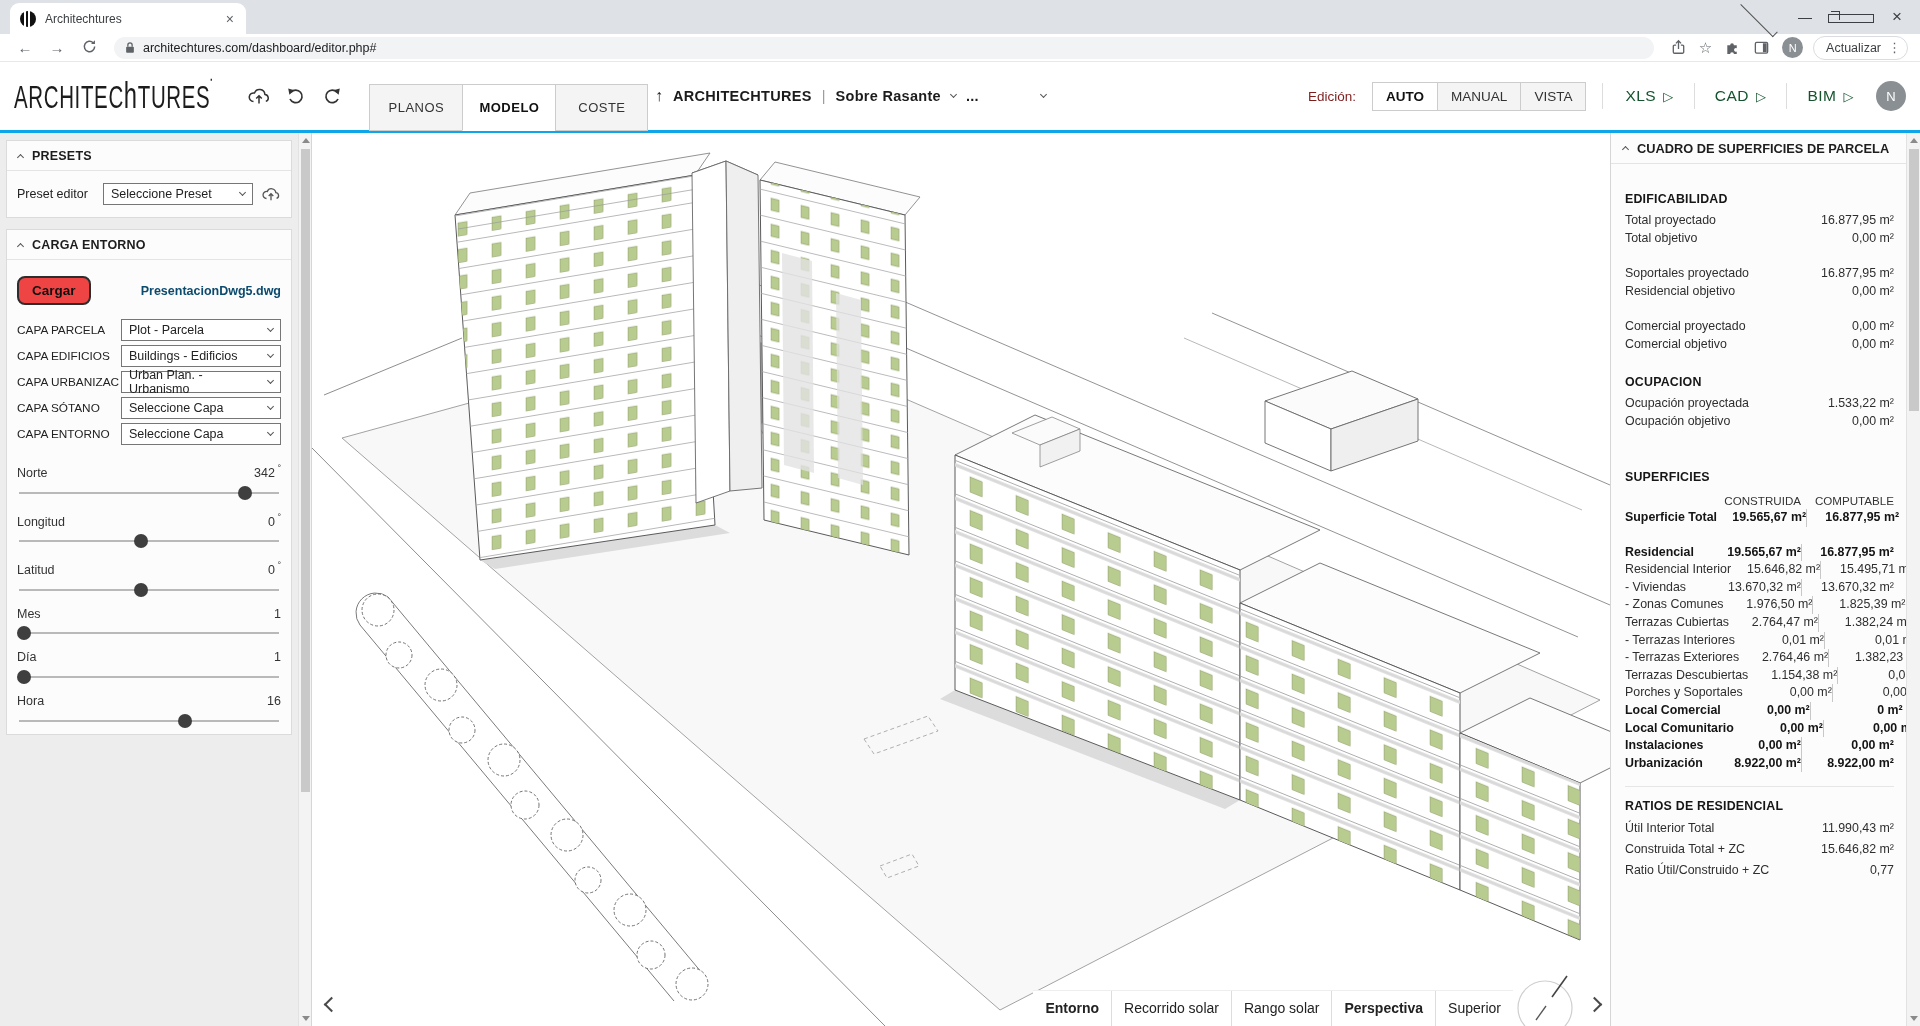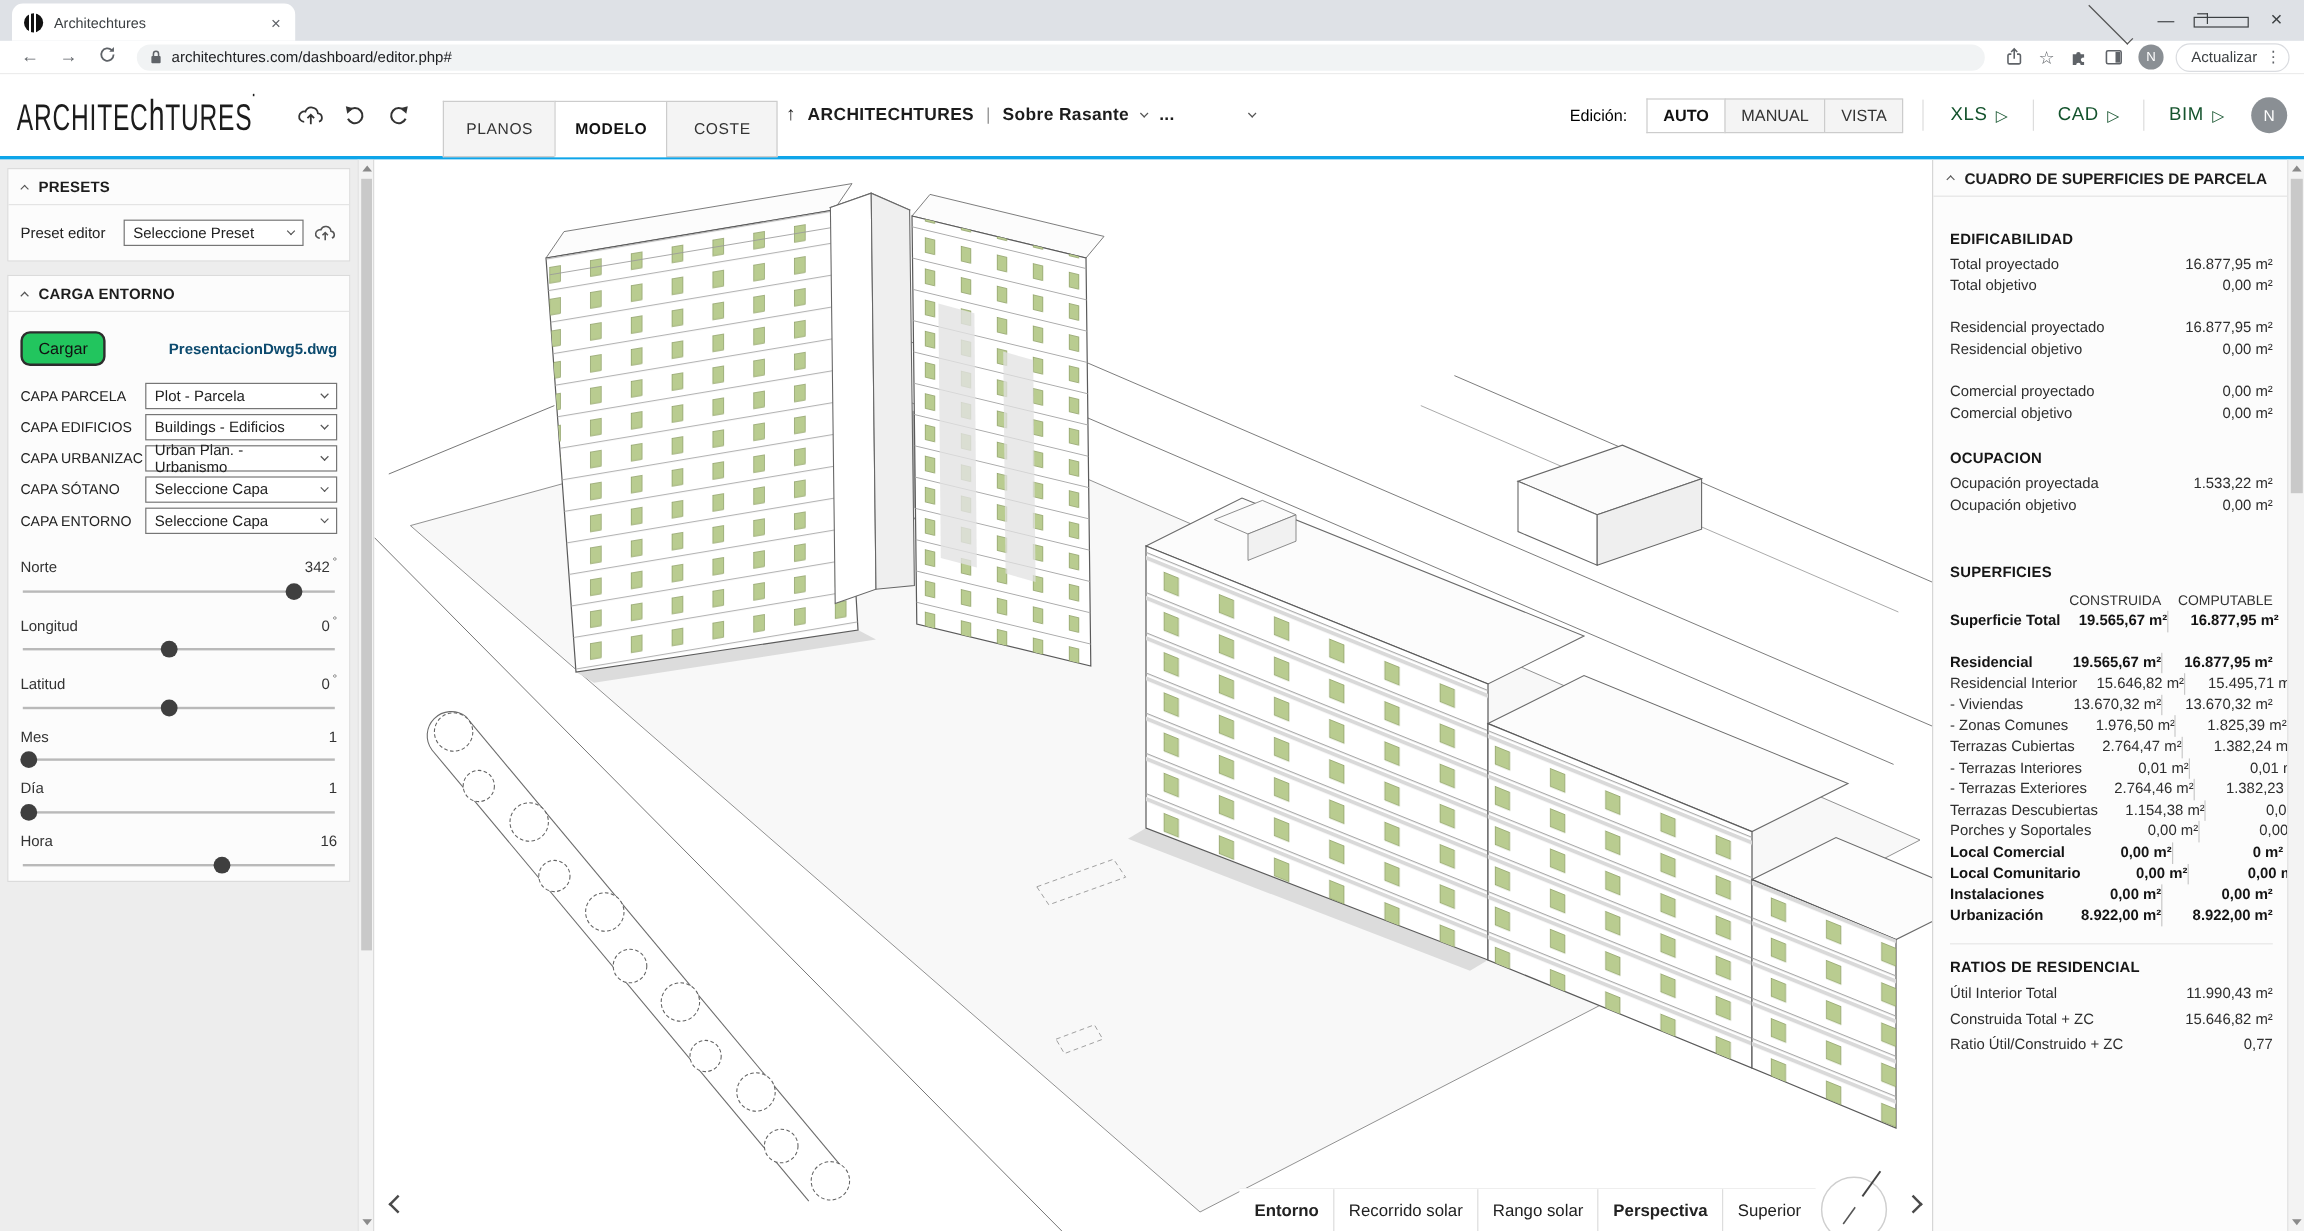--- a/index.html
+++ b/index.html
@@ -39,21 +39,21 @@
   .hdr-icons svg{display:block;}
   .tabs{display:flex;align-self:flex-end;margin-left:26px;height:46px;position:relative;z-index:3;}
   .etab{width:93px;border:1px solid #ccc;border-right-width:0;background:#f4f4f4;display:flex;align-items:center;justify-content:center;font-size:13px;letter-spacing:.5px;color:#333;margin-bottom:-1px;}
   .etab:last-child{border-right-width:1px;}
   .etab.active{background:#fff;font-weight:bold;border-bottom-color:#fff;color:#111;}
   .hdr-center{position:absolute;left:655px;top:0;height:100%;display:flex;align-items:center;gap:10px;font-size:14.5px;color:#1c1c1c;}
   .hdr-center .bold{font-weight:bold;letter-spacing:.3px;}
   .pipe{color:#999;}
   .dots{font-weight:bold;letter-spacing:1px;}
   .hdr-right{margin-left:auto;display:flex;align-items:center;gap:16px;}
-  .ed-label{font-size:13.5px;color:#000000;}
+  .ed-label{font-size:13.5px;color:#7f1d1d;}
   .seg{display:flex;}
   .seg .opt{padding:6px 13px;font-size:13.5px;border:1px solid #ccc;border-right-width:0;background:#f4f4f4;color:#333;}
   .seg .opt:last-child{border-right-width:1px;}
   .seg .opt.active{background:#fff;font-weight:bold;color:#111;}
   .vdiv{width:1px;height:26px;background:#ddd;}
   .exp{display:flex;align-items:center;gap:7px;font-size:15.5px;color:#14532d;letter-spacing:.5px;padding:0 6px;}
   .tri{font-size:13px;}
   .avatar{width:30px;height:30px;border-radius:50%;background:#8a8f94;color:#fff;font-size:13px;display:flex;align-items:center;justify-content:center;flex:0 0 auto;}
 
   
@@ -63,21 +63,21 @@
   .sidebar{width:312px;background:#ededed;border-right:1px solid #d6d6d6;position:relative;padding:7px 19px 7px 6px;overflow:hidden;}
   .panel{background:#fcfcfc;border:1px solid #dbdbdb;margin-bottom:11px;}
   .phead{height:30px;display:flex;align-items:center;gap:9px;padding:0 11px;border-bottom:1px solid #e4e4e4;font-weight:bold;font-size:12.5px;color:#1d1d1d;letter-spacing:.2px;}
   .pbody{padding:12px 10px;}
   .preset-row{display:flex;align-items:center;gap:8px;font-size:12.5px;}
   .preset-row .lbl{flex:1;color:#222;}
   .selbox{height:22px;border:1px solid #767676;background:#fff;display:flex;align-items:center;justify-content:space-between;padding:0 7px;font-size:12.5px;color:#222;gap:6px;}
   .selbox .chev{margin-top:-3px;}
   .w150{width:150px;}
   .cargar-row{display:flex;align-items:center;justify-content:space-between;margin:4px 0 14px;}
-  .btn-cargar{border:2px solid #2d2d2d;border-radius:8px;background:#22c55e;font-weight:normal;font-size:13.5px;padding:5px 13px;color:#111;text-align:right;}
+  .btn-cargar{border:2px solid #2d2d2d;border-radius:8px;background:#ef4444;font-weight:bold;font-size:13.5px;padding:5px 13px;color:#111;text-align:right;}
   .fname{font-weight:bold;font-size:12.5px;color:#0c4a6e;}
   .capa-row{display:flex;align-items:center;margin-bottom:4px;}
   .capa-row .lbl{width:104px;font-size:11.8px;color:#222;flex:0 0 auto;}
   .capa-row .selbox{flex:1;}
   .slider{margin-top:15px;}
   .slider .srow{display:flex;justify-content:space-between;align-items:flex-end;font-size:12.5px;color:#333;margin-bottom:9px;}
   .slider .val{font-size:12.5px;color:#333;}
   .slider .unit{font-size:9px;vertical-align:6px;}
   .track{position:relative;height:2px;background:#b9b9b9;margin:0 2px;}
   .thumb{position:absolute;top:-6px;width:14px;height:14px;border-radius:50%;background:#3f3f3f;margin-left:-7px;}
@@ -508,21 +508,21 @@
                 <span class="kv-l">Total proyectado</span>
                 <span class="kv-v">16.877,95 m²</span>
               </div>
               <div class="kv-row">
                 <span class="kv-l">Total objetivo</span>
                 <span class="kv-v">0,00 m²</span>
               </div>
             </div>
             <div class="kv-group">
               <div class="kv-row">
-                <span class="kv-l">Residencial proyectado</span>
+                <span class="kv-l">Soportales proyectado</span>
                 <span class="kv-v">16.877,95 m²</span>
               </div>
               <div class="kv-row">
                 <span class="kv-l">Residencial objetivo</span>
                 <span class="kv-v">0,00 m²</span>
               </div>
             </div>
             <div class="kv-group">
               <div class="kv-row">
                 <span class="kv-l">Comercial proyectado</span>

